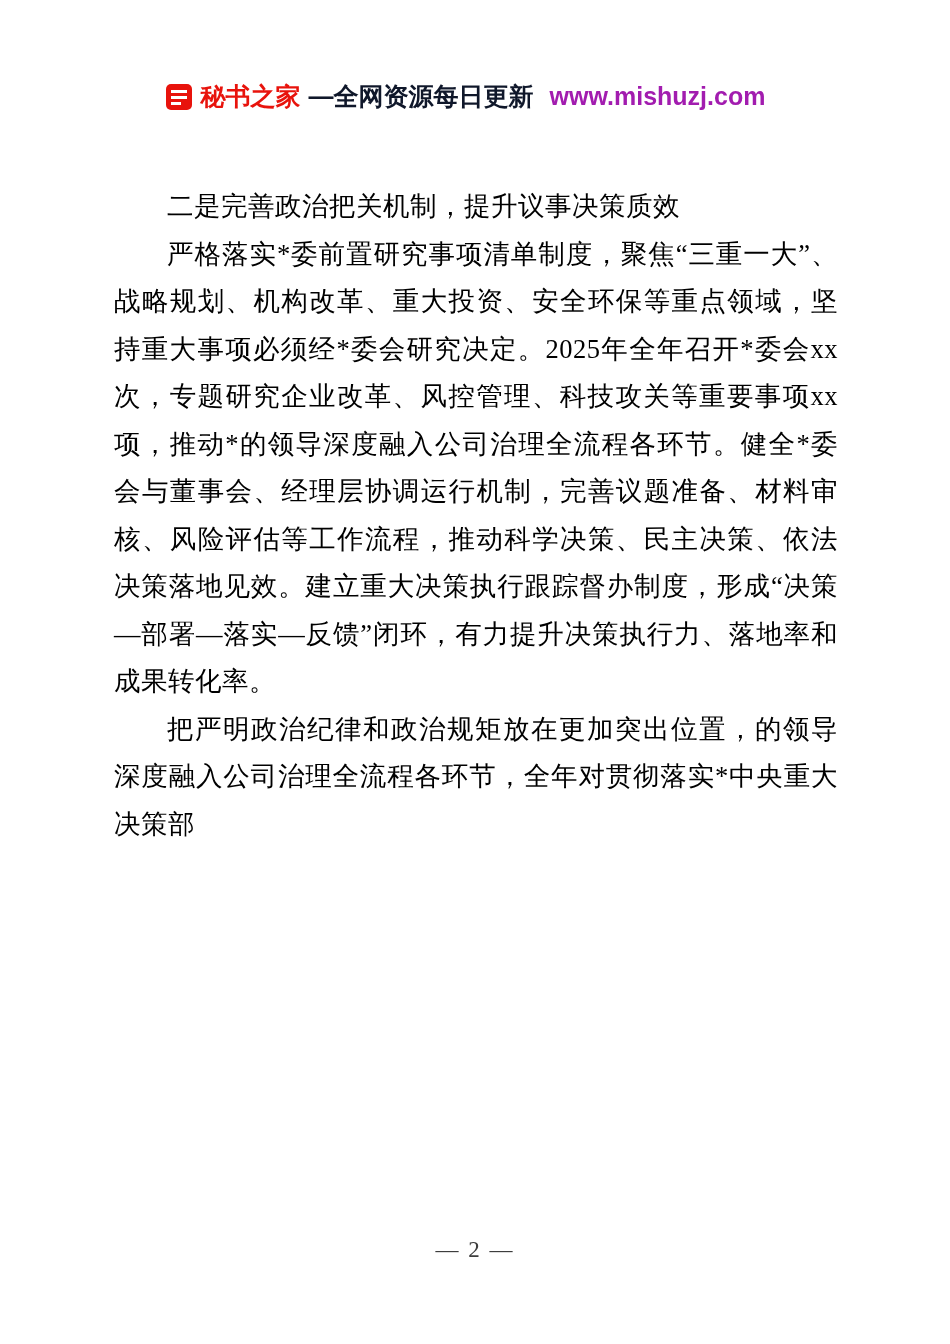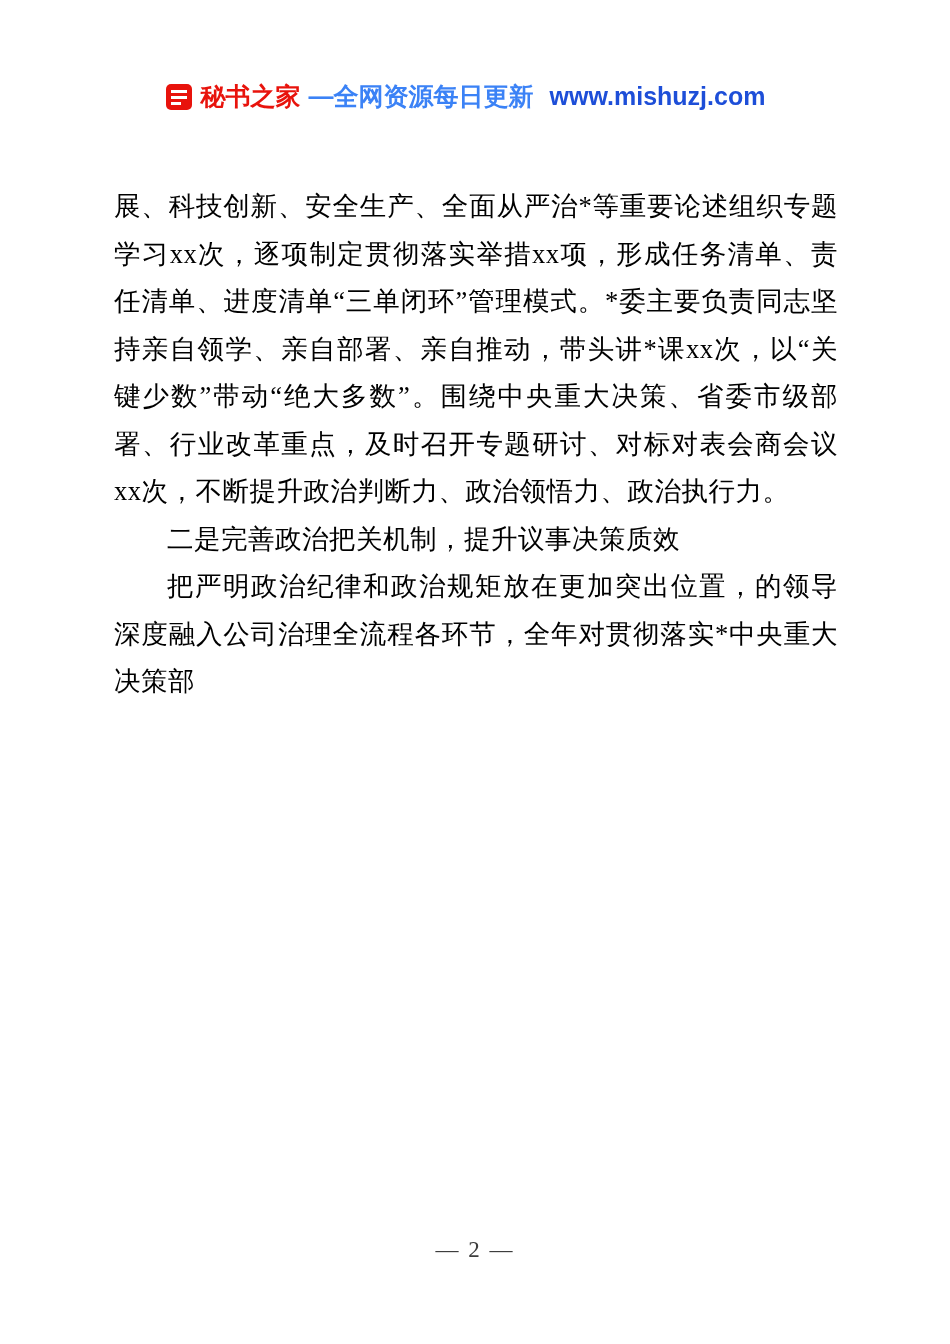--- a/index.html
+++ b/index.html
@@ -23,22 +23,22 @@
     align-items: center;
     justify-content: center;
     gap: 8px;
     font-family: "Liberation Sans", "DejaVu Sans", sans-serif;
     font-weight: bold;
     font-size: 25px;
     white-space: nowrap;
   }
   .logo { width: 28px; height: 28px; flex: 0 0 auto; }
   .site-name { color: #e8130c; }
-  .tagline   { color: #3b82f6; }
-  .site-url  { color: #1d4ed8; margin-left: 8px; text-decoration: none; }
+  .tagline   { color: #0f172a; }
+  .site-url  { color: #a21caf; margin-left: 8px; text-decoration: none; }
 
   
   .doc-body {
     position: absolute;
     top: 183px;
     left: 114px;
     width: 724px;
     font-size: 26.5px;
     line-height: 47.5px;
     text-align: justify;
@@ -69,18 +69,18 @@
     <rect x="6" y="7" width="16" height="3" fill="#ffffff"></rect>
     <rect x="6" y="13" width="16" height="3" fill="#ffffff"></rect>
     <rect x="6" y="19" width="10" height="3" fill="#ffffff"></rect>
   </svg>
   <span class="site-name">秘书之家</span>
   <span class="tagline">—全网资源每日更新</span>
   <span class="site-url">www.mishuzj.com</span>
 </header>
 
 <main class="doc-body">
-  <p class="para continuation">展、科技创新、安全生产、全面从严治*等重要论述组织专题学习xx次，逐项制定贯彻落实举措xx项，形成任务清单、责任清单、进度清单“三单闭环”管理模式。*委主要负责同志坚持亲自领学、亲自部署、亲自推动，带头讲*课xx次，以“关键少数”带动“绝大多数”。围绕中央重大决策、省委市级部署、行业改革重点，及时召开专题研讨、对标对表会商会议xx次，不断提升政治判断力、政治领悟力、政治执行力。</p>
   <p class="para heading">二是完善政治把关机制，提升议事决策质效</p>
+  <p class="para">严格落实*委前置研究事项清单制度，聚焦“三重一大”、战略规划、机构改革、重大投资、安全环保等重点领域，坚持重大事项必须经*委会研究决定。2025年全年召开*委会xx次，专题研究企业改革、风控管理、科技攻关等重要事项xx项，推动*的领导深度融入公司治理全流程各环节。健全*委会与董事会、经理层协调运行机制，完善议题准备、材料审核、风险评估等工作流程，推动科学决策、民主决策、依法决策落地见效。建立重大决策执行跟踪督办制度，形成“决策—部署—落实—反馈”闭环，有力提升决策执行力、落地率和成果转化率。</p>
   <p class="para">把严明政治纪律和政治规矩放在更加突出位置，的领导深度融入公司治理全流程各环节，全年对贯彻落实*中央重大决策部</p>
 </main>
 
 <footer class="page-footer">— 2 —</footer>
 
 </body></html>

